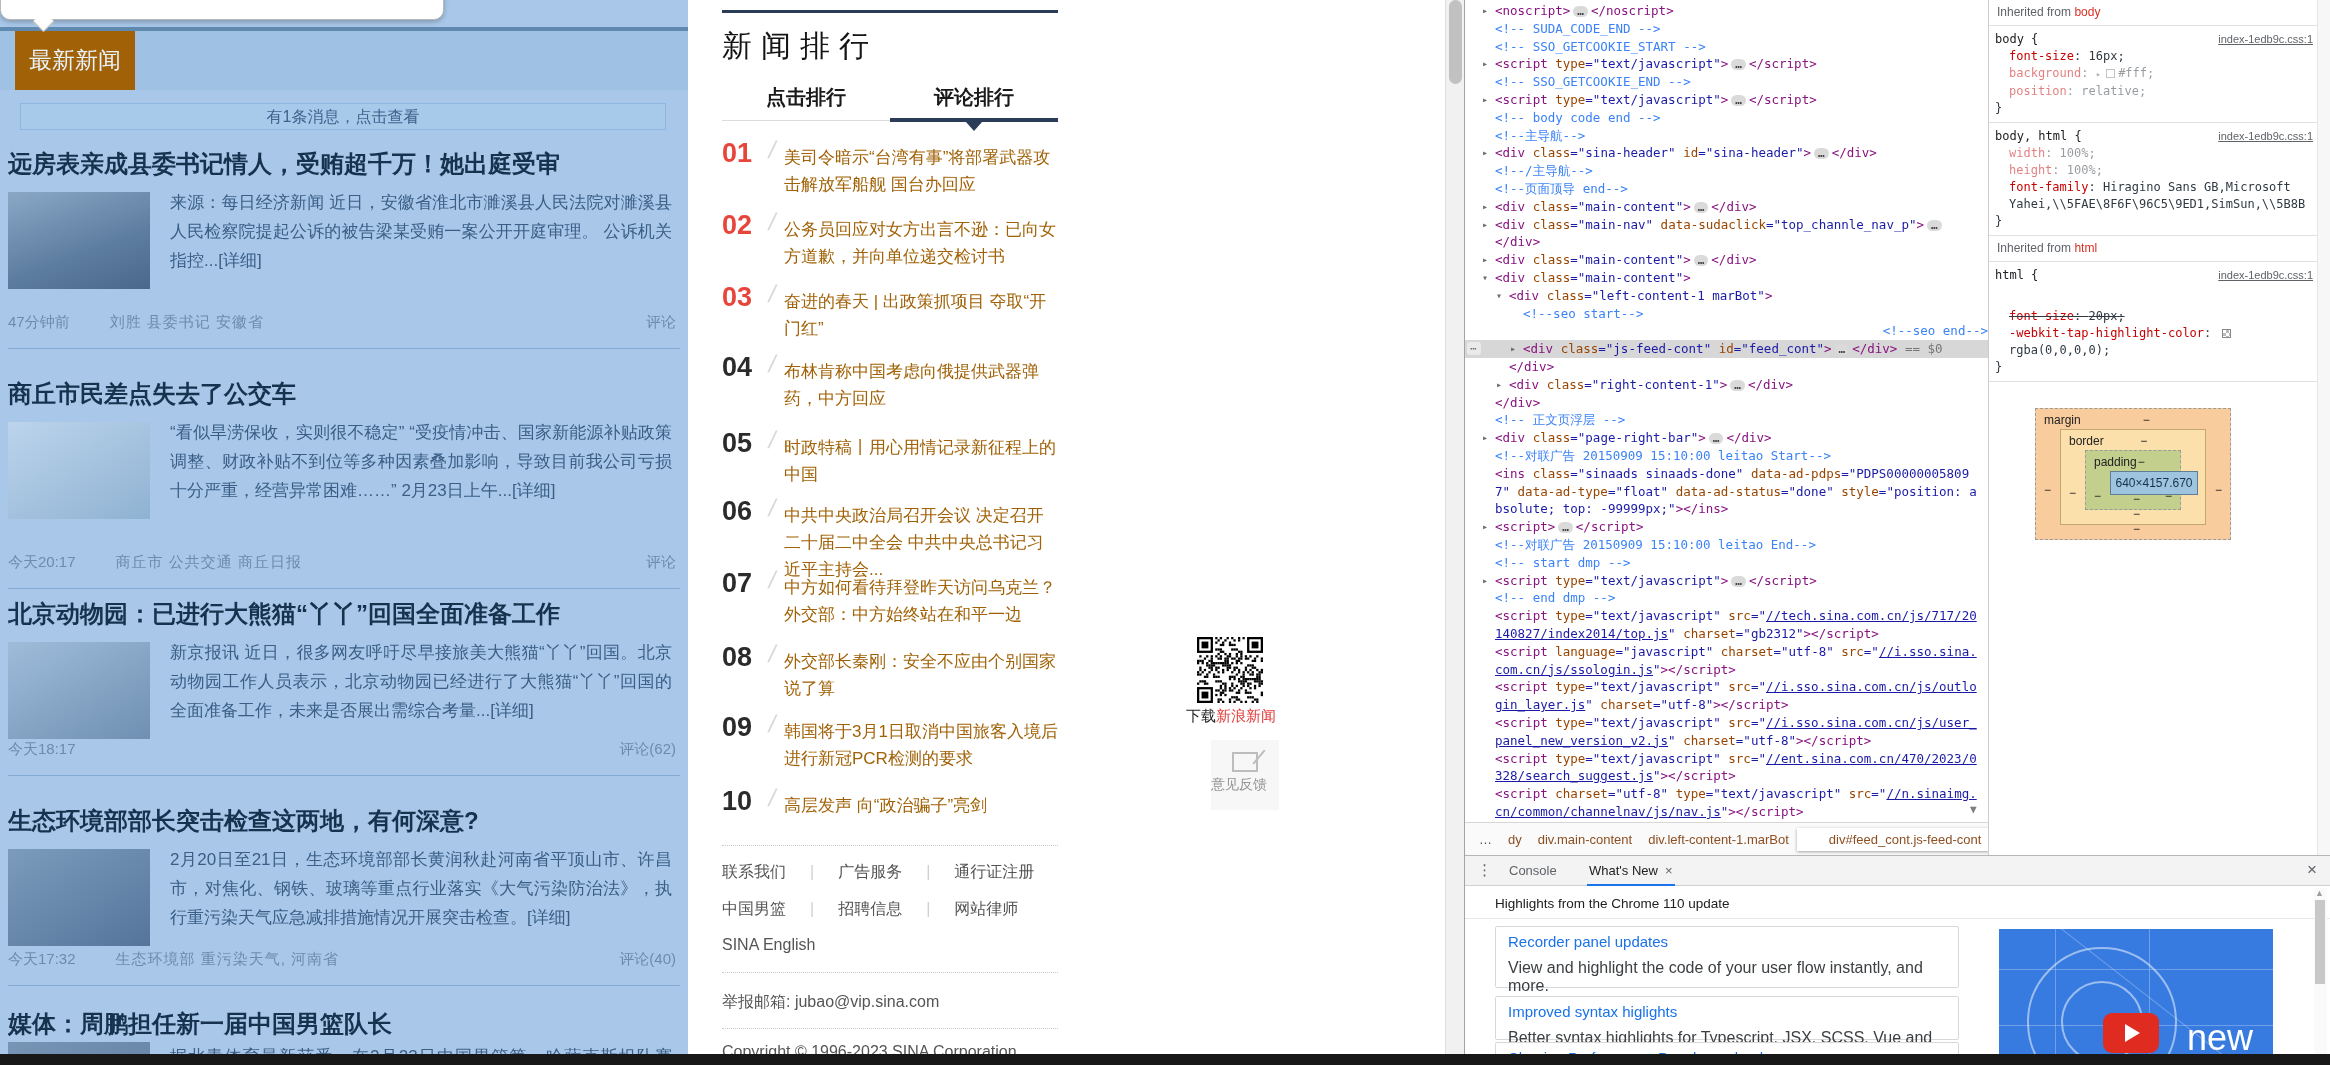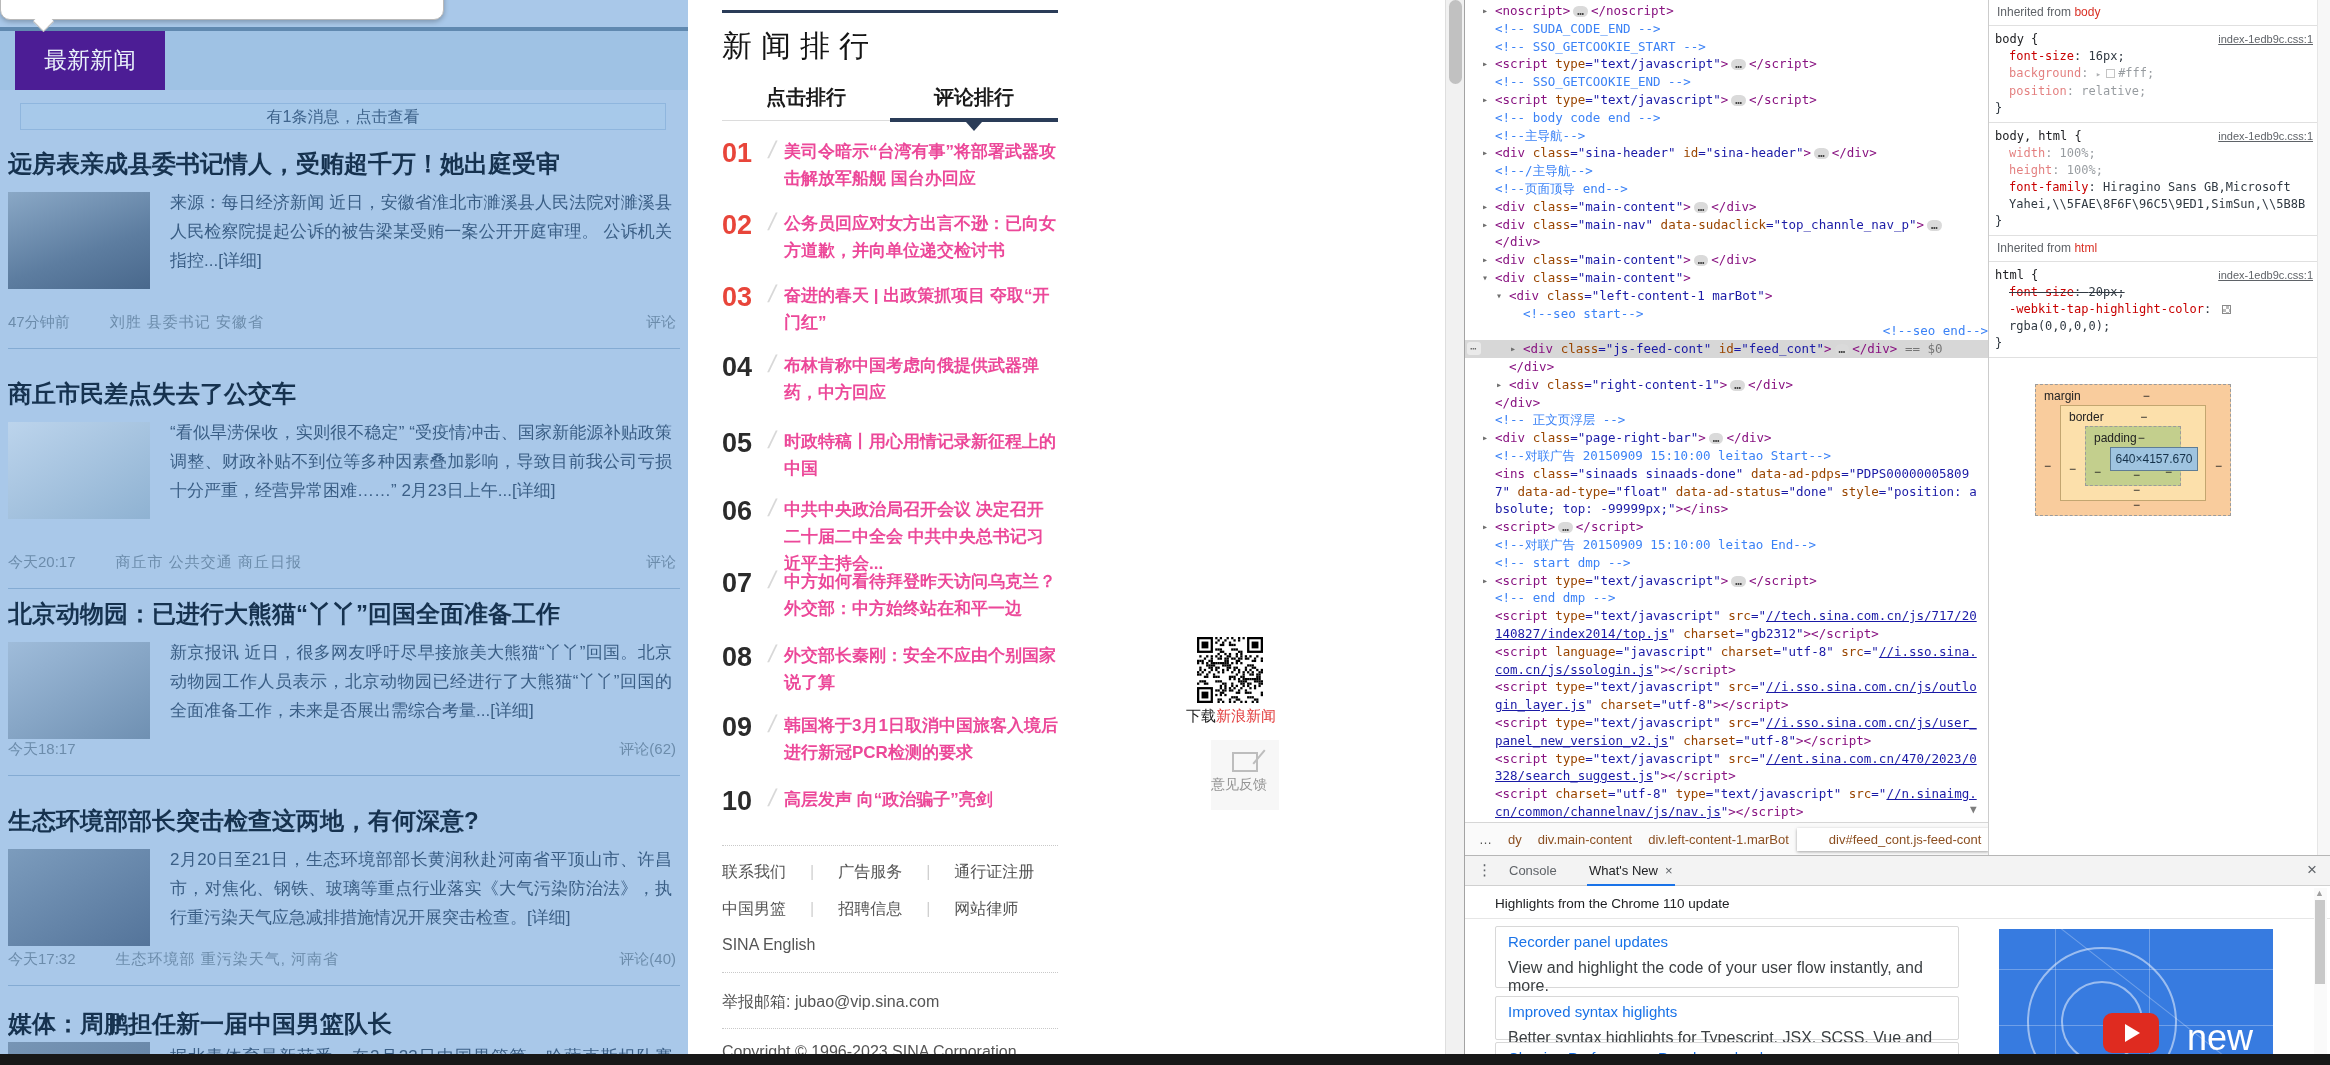--- a/index.html
+++ b/index.html
@@ -8,21 +8,21 @@
   #root { position:relative; width:2330px; height:1065px; background:#fff; }
 
   
   #feed { position:absolute; left:0; top:0; width:688px; height:1065px; background:#a9c8e9; overflow:hidden; }
   #inspect-tooltip { position:absolute; left:0; top:-14px; width:444px; height:34px; background:#fff;
       border:1px solid #b9b9b9; border-radius:0 0 10px 10px; box-shadow:0 2px 5px rgba(0,0,0,.25); z-index:5; }
   #tooltip-arrow { position:absolute; left:36px; top:14px; width:15px; height:15px; background:#fff;
       border-right:1px solid #b9b9b9; border-bottom:1px solid #b9b9b9; transform:rotate(45deg); z-index:6; }
   #feed-header { position:absolute; left:0; top:27px; width:688px; height:63px; background:#9fc2e4;
       border-top:4px solid #6089b0; }
-  #feed-tab { position:absolute; left:15px; top:0; width:150px; height:59px; background:#4c1d95;
+  #feed-tab { position:absolute; left:15px; top:0; width:120px; height:59px; background:#a16207;
       color:#e9f1fa; font-size:23px; text-align:center; line-height:59px; }
   #feed-notice { position:absolute; left:20px; top:103px; width:646px; height:27px; line-height:25px;
       text-align:center; background:#a7c9ea; border:1px solid #8fb6de; color:#3f648c; font-size:16px; }
   .article { position:absolute; left:0; width:688px; }
   .a-title { position:absolute; left:8px; top:0; width:676px; font-size:24px; font-weight:bold;
       color:#16324f; white-space:nowrap; overflow:hidden; }
   .a-thumb { position:absolute; left:8px; width:142px; height:97px; }
   .a-body { position:absolute; left:170px; width:502px; font-size:17px; line-height:29px; color:#3a5e85; text-align:justify; }
   .a-meta { position:absolute; left:8px; width:672px; font-size:15px; color:#6c8cab; }
   .a-time { margin-right:40px; }
@@ -35,21 +35,21 @@
   #rank-title { position:absolute; left:722px; top:26px; font-size:30px; font-weight:400; color:#141414; letter-spacing:9px; }
   .rank-tab { position:absolute; top:84px; font-size:20px; font-weight:bold; color:#1a1a1a; cursor:pointer; }
   #rank-underline-gray { position:absolute; left:722px; top:120px; width:336px; height:1px; background:#dcdcdc; }
   #rank-underline-navy { position:absolute; left:890px; top:118px; width:168px; height:4px; background:#2a3c58; }
   #rank-triangle { position:absolute; left:966px; top:122px; width:0; height:0;
       border-left:8px solid transparent; border-right:8px solid transparent; border-top:9px solid #2a3c58; }
   .rank-item { position:absolute; left:722px; width:340px; }
   .rank-num { position:absolute; left:0; top:0; width:46px; font-size:27px; font-weight:bold; color:#2b2b2b; }
   .rank-num.hot { color:#e8453a; }
   .rank-slash { position:absolute; left:47px; top:-2px; font-size:24px; color:#d8d8d8; transform:skewX(-12deg); }
-  .rank-text { position:absolute; left:62px; top:0; width:276px; font-size:17px; line-height:27px; color:#ec4899;font-weight:bold; }
+  .rank-text { position:absolute; left:62px; top:6px; width:276px; font-size:17px; line-height:27px; color:#a16207; }
   .dotted { position:absolute; left:722px; width:336px; border-top:1px dotted #c9c9c9; }
   .foot-row { position:absolute; left:722px; width:360px; font-size:16px; color:#555; }
   .foot-sep { color:#d0d0d0; margin:0 24px; }
   #copyright { position:absolute; left:722px; top:1043px; font-size:16px; color:#555; }
 
   
   #qr { position:absolute; left:1197px; top:637px; width:66px; height:66px; background:#fff; }
   #qr-caption { position:absolute; left:1186px; top:707px; width:92px; font-size:15px; color:#222; white-space:nowrap; }
   #qr-caption .brand { color:#e23b3b; }
   #feedback { position:absolute; left:1195px; top:740px; width:68px; height:70px; background:#f7f7f7; cursor:pointer;margin-left:16px; }
@@ -92,21 +92,21 @@
   #styles-scroll { position:absolute; right:0; top:0; width:14px; height:855px; background:#f7f7f7; border-left:1px solid #e6e6e6; }
   .sec-inherit { padding:4px 8px; font-family:"Liberation Sans", sans-serif; color:#5f6368; border-bottom:1px solid #e0e0e0; }
   .sec-inherit b { color:#d93025; font-weight:normal; }
   .rule { padding:5px 20px 5px 6px; border-bottom:1px solid #e0e0e0; position:relative; }
   .rule .sel-line { color:#202124; }
   .rule .src { position:absolute; right:18px; top:5px; color:#5f6368; text-decoration:underline;
       font-size:11px; font-family:"Liberation Sans", sans-serif; cursor:pointer; }
   .prop { padding-left:14px; }
   .prop .pn { color:#c80000; }
   .prop.off { opacity:.5; }
-  .prop.struck { text-decoration:line-through; }
+  .prop.struck { text-decoration:line-through;margin-top:24px; }
   .swatch { display:inline-block; width:9px; height:9px; border:1px solid #8a8a8a; margin:0 3px; vertical-align:-1px; background:#fff; }
   .swatch.checker { background:repeating-conic-gradient(#bbb 0 25%, #fff 0 50%) 0 0/6px 6px; }
   .caret { color:#5f6368; font-size:9px; margin-right:2px; }
 
   #boxmodel { position:relative; margin:26px 0 0 46px; width:196px; background:#f9cc9d;
       border:1px dashed #9b9b9b; padding:20px 24px 14px; font-family:"Liberation Sans", sans-serif; font-size:12px; color:#222; }
   .bm-ring { position:relative; padding:20px 24px 14px; }
   #bm-border { background:#fce0ab; border:1px solid #c3a670; }
   #bm-padding { background:#c3cf8d; border:1px dashed #9b9b9b; }
   #bm-content { height:24px; line-height:22px; width:88px; margin:0 auto; background:#9fc4e0;

